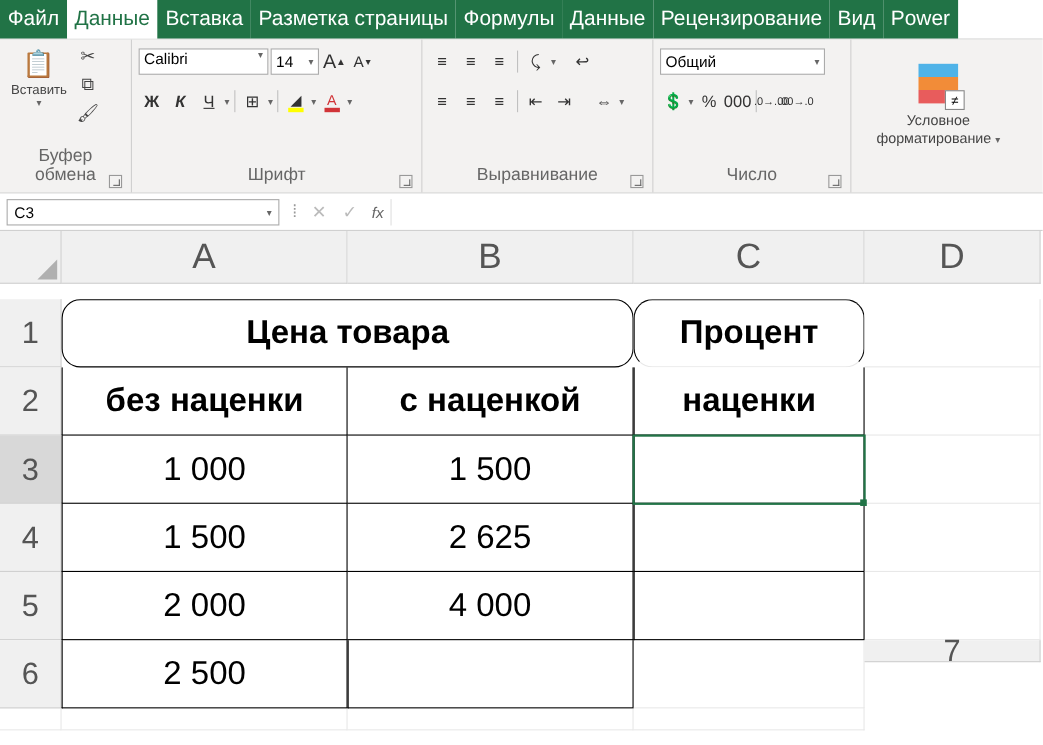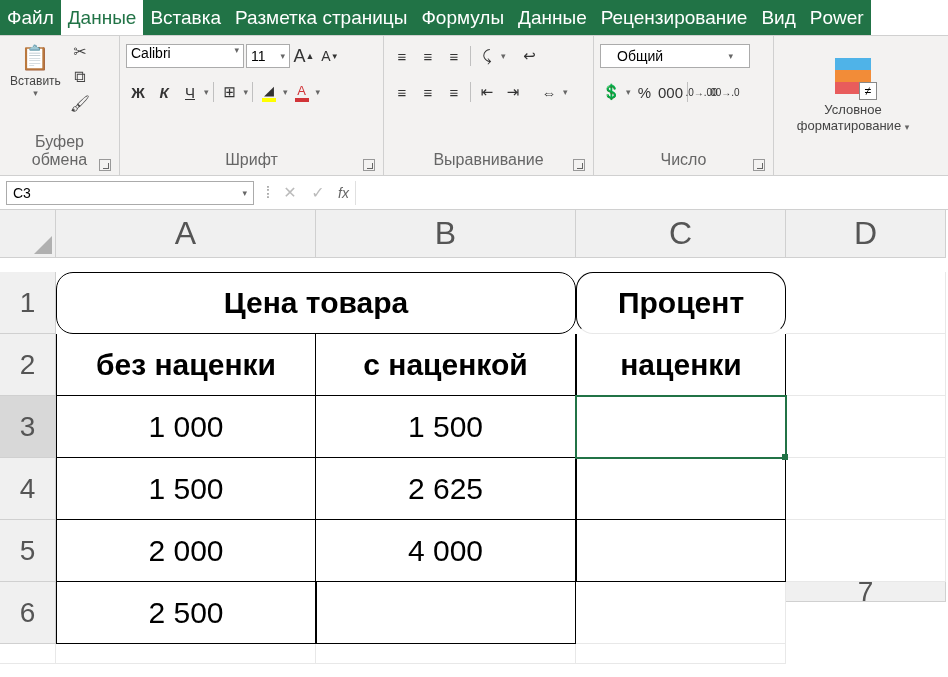--- a/index.html
+++ b/index.html
@@ -31,21 +31,21 @@
 .dd-arrow { font-size: 9px; color: #666; }
 
 .sq { width: 24px; height: 24px; display: flex; align-items: center; justify-content: center; border: 1px solid transparent; cursor: pointer; font-size: 15px; color: #333; }
 .sq.small { width: 20px; height: 20px; font-size: 13px; }
 .row { display: flex; gap: 2px; align-items: center; }
 .vsep { width: 1px; height: 20px; background: #c0c0c0; margin: 0 2px; }
 
 .fill-swatch { width: 14px; height: 4px; background: #ffff00; }
 .font-swatch { width: 14px; height: 4px; background: #d13438; }
 
-.num-fmt { width: 150px; height: 24px; border: 1px solid #ababab; background: #fff; padding: 0 16px; font-size: 14px; display: flex; align-items: center; justify-content: space-between; }
+.num-fmt { width: 150px; height: 24px; border: 1px solid #ababab; background: #fff; padding: 0 4px; font-size: 14px; display: flex; align-items: center; justify-content: space-between; }
 
 .cf-icon { width: 36px; height: 36px; background: linear-gradient(#4fb3e8 33%, #f28c38 33% 66%, #e85c5c 66%); position: relative; }
 .cf-icon::after { content: '≠'; position: absolute; right: -6px; bottom: -6px; background: #fff; border: 1px solid #888; width: 16px; height: 16px; font-size: 12px; display: flex; align-items: center; justify-content: center; }
 
 
 .fbar { display: flex; align-items: center; height: 34px; border-bottom: 1px solid #d0d0d0; background: #fff; }
 .namebox { width: 248px; height: 24px; border: 1px solid #ababab; margin: 0 6px; padding: 0 6px; display: flex; align-items: center; justify-content: space-between; font-size: 14px; }
 .fdots { width: 16px; color: #999; text-align: center; }
 .fbtn { width: 28px; text-align: center; color: #bbb; font-size: 16px; cursor: pointer; }
 .fx { font-style: italic; font-size: 14px; color: #666; padding: 0 6px; }
@@ -109,21 +109,21 @@
   </div>
 
   <div class="group" style="width:264px">
     <div class="group-body" style="flex-direction:column;gap:12px;padding-top:4px">
       <div class="font-row">
         <div class="font-name">
             <span>Calibri</span>
             <span class="dd-arrow">▾</span>
           </div>
         <div class="font-size">
-            <span>11</span>
+            <span>14</span>
             <span class="dd-arrow">▾</span>
           </div>
         <div class="sq" style="font-size:18px">A<sup style="font-size:9px">▲</sup></div>
         <div class="sq" style="font-size:14px">A<sup style="font-size:8px">▼</sup></div>
       </div>
       <div class="row">
         <div class="sq" style="font-weight:700">Ж</div>
         <div class="sq" style="font-style:italic;font-weight:700">К</div>
         <div class="sq" style="text-decoration:underline">Ч</div>
         <span class="dd-arrow">▾</span>

